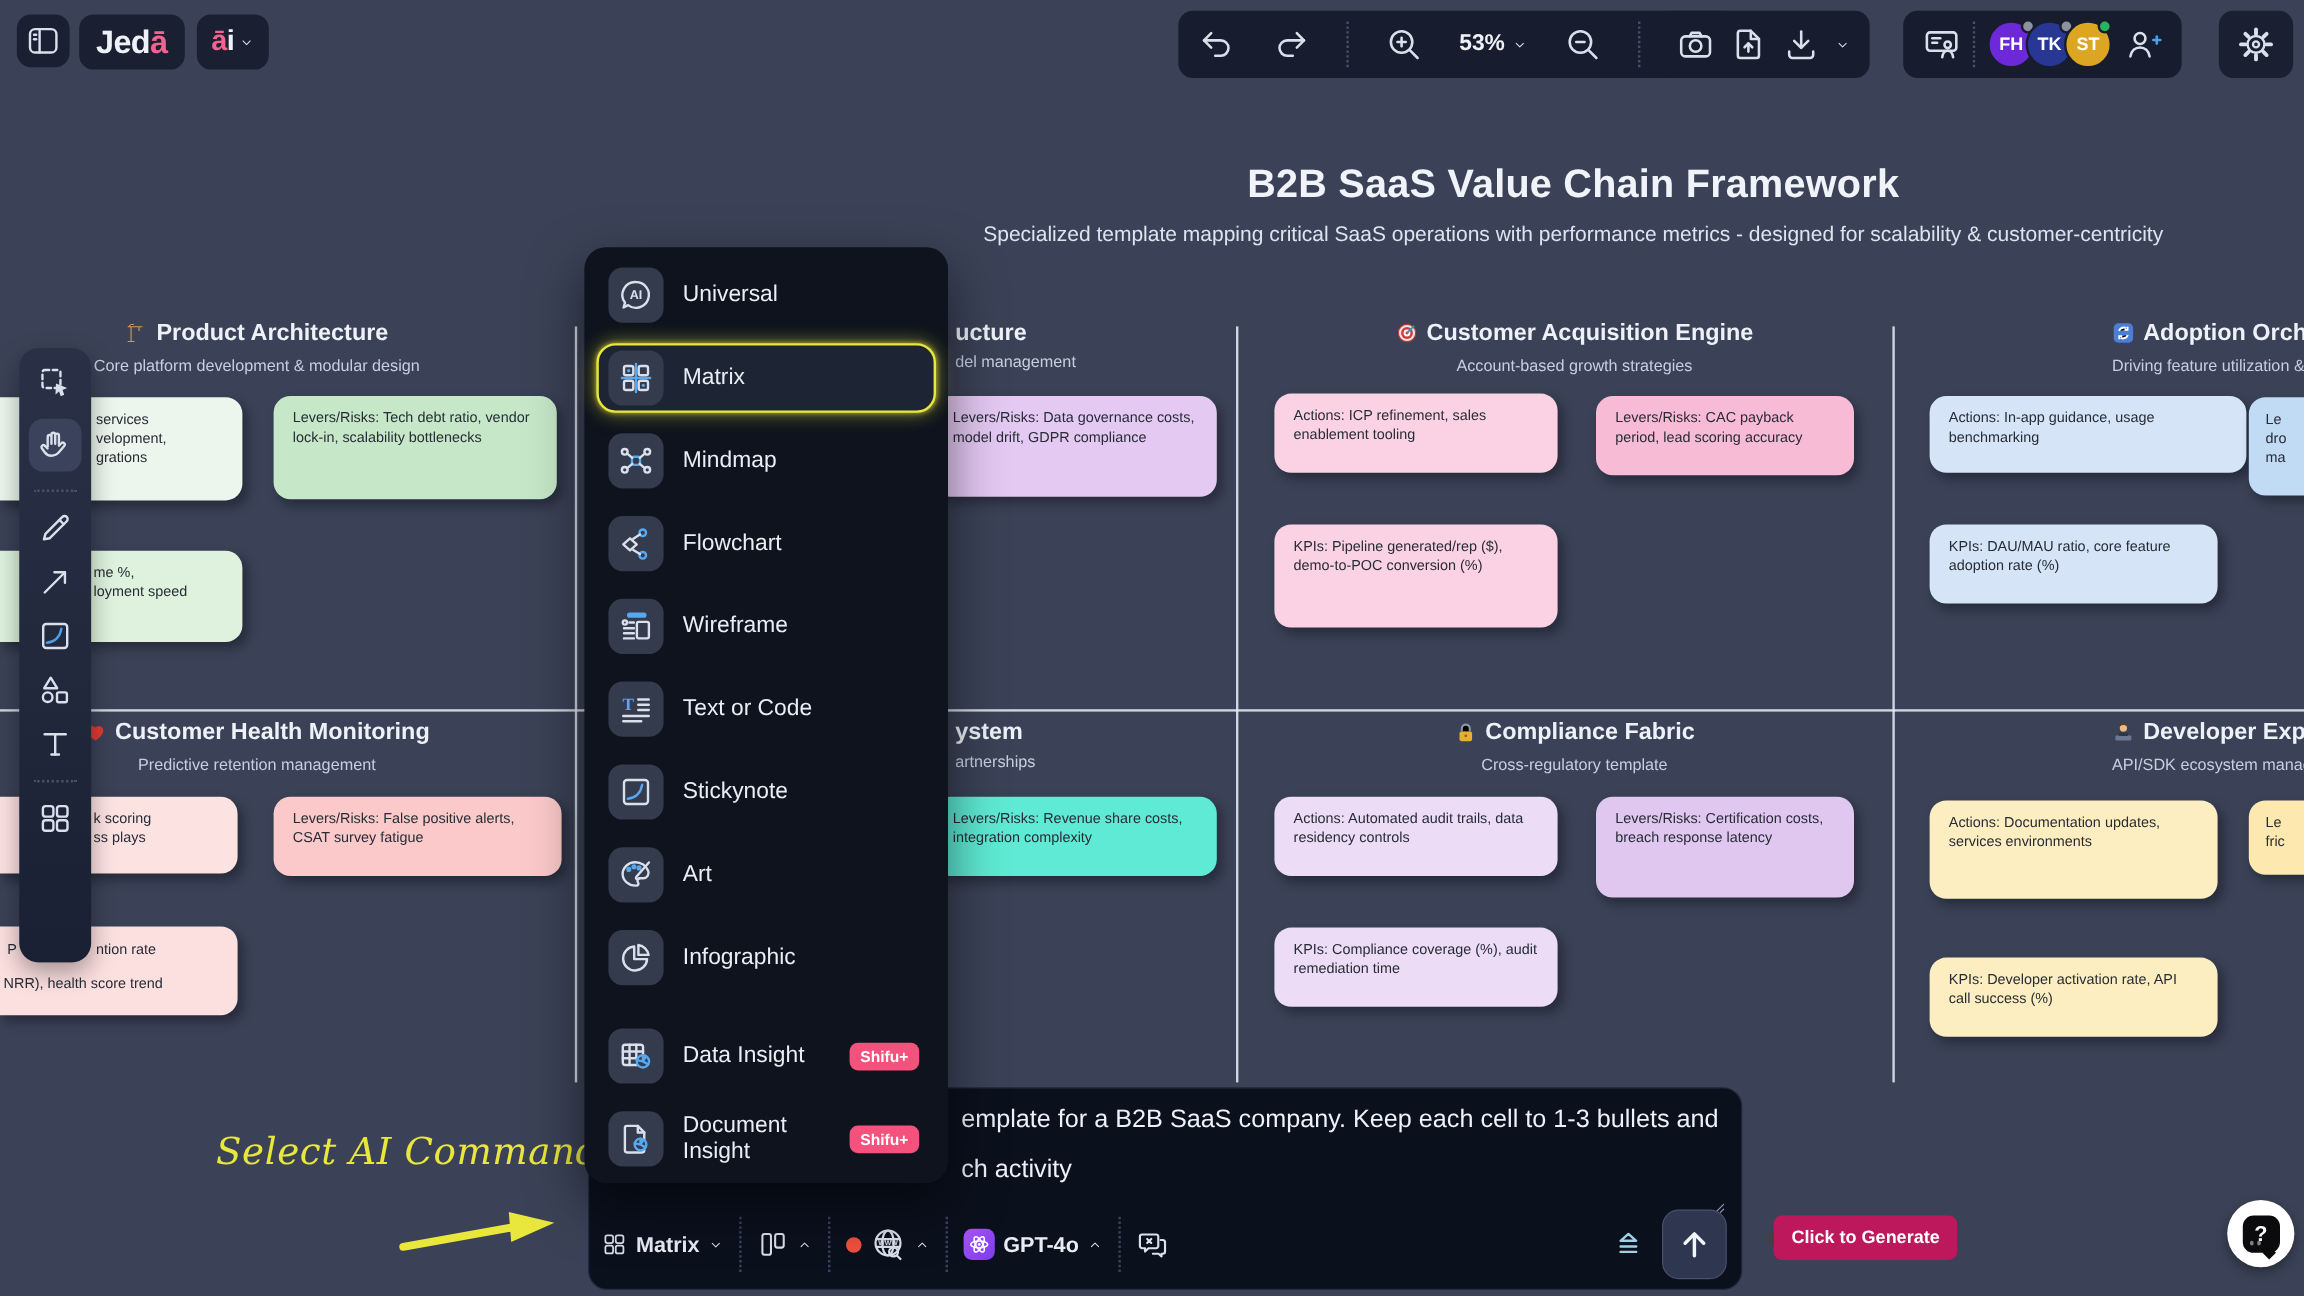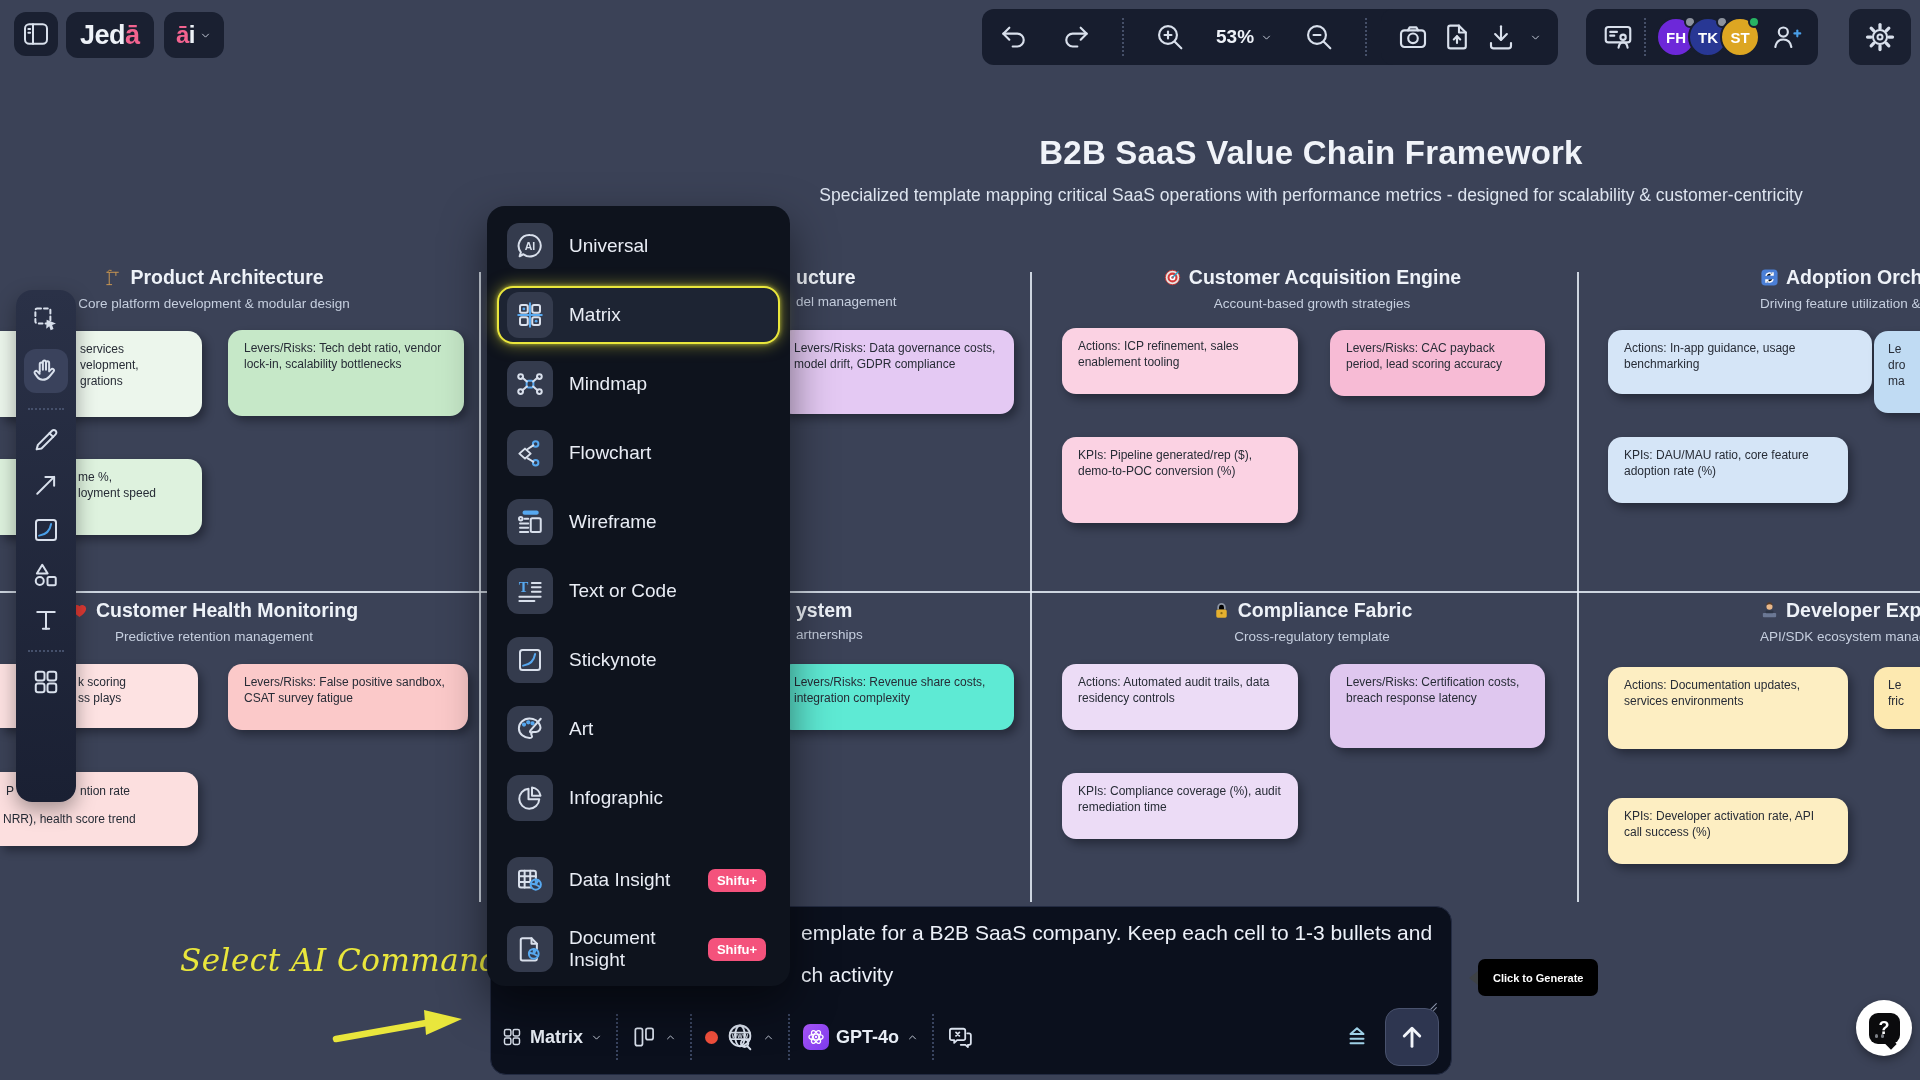--- a/index.html
+++ b/index.html
@@ -78,22 +78,22 @@
     display:flex;align-items:center;justify-content:center;}
   .gpt-sq .icon{width:20px;height:20px;color:#fff;}
   #submit-btn{width:54px;height:58px;border-radius:14px;background:#2e3650;border:1.5px solid #49526d;
     display:flex;align-items:center;justify-content:center;cursor:pointer;box-sizing:border-box;}
   #submit-btn .icon{width:30px;height:30px;color:#f2f5fa;}
   #submit-btn .icon svg{stroke-width:2.3;}
   
   #annotation{position:absolute;left:180px;top:942px;font-family:"DejaVu Serif",serif;font-style:italic;
     font-size:31px;color:#e9e63c;z-index:25;letter-spacing:.5px;}
   #annot-arrow{position:absolute;left:330px;top:1005px;width:140px;height:46px;z-index:25;}
-  #tooltip{position:absolute;left:1478px;top:959px;height:37px;background:#000000;border-radius:7px;
-    color:#fff;font-size:11px;font-weight:600;display:flex;align-items:center;padding:0 15px;z-index:60;}
+  #tooltip{position:absolute;left:1478px;top:1013px;height:37px;background:#be185d;border-radius:7px;
+    color:#fff;font-size:15px;font-weight:600;display:flex;align-items:center;padding:0 15px;z-index:60;}
   #tooltip::before{content:"";position:absolute;left:-9px;top:12px;border:7px solid transparent;
     border-right:9px solid #3e4246;border-left:none;}
   #help-btn{position:absolute;left:1856px;top:1000px;width:56px;height:56px;border-radius:50%;background:#fff;
     display:flex;align-items:center;justify-content:center;z-index:60;cursor:pointer;box-shadow:0 4px 10px rgba(0,0,0,.35);}
   #help-bubble{position:relative;width:31px;height:31px;background:#0b0b0d;border-radius:9px;display:flex;
     align-items:center;justify-content:center;color:#fff;font-size:18px;font-weight:bold;}
   #help-bubble::after{content:"";position:absolute;bottom:-4px;right:5px;width:8px;height:8px;background:#0b0b0d;
     transform:rotate(45deg);}
   #help-bubble .hdot{position:absolute;width:3.5px;height:3.5px;border-radius:50%;background:#7c7f86;bottom:6px;}
 </style>
@@ -192,21 +192,21 @@
       <div class="note cut-right" style="left: 1874px; top: 331px; width: 60px; height: 82px; background: rgb(192, 219, 243); padding-left: 14px;">
         <div>Le</div>
         <div>dro</div>
         <div>ma</div>
       </div>
       <div class="note" style="left: 1608px; top: 437px; width: 240px; height: 66px; background: rgb(213, 229, 247);">KPIs: DAU/MAU ratio, core feature adoption rate (%)</div>
       <div class="note cut-left" style="left: 0px; top: 664px; width: 198px; height: 64px; background: rgb(253, 226, 226); padding-left: 78px;">
         <div>k scoring</div>
         <div>ss plays</div>
       </div>
-      <div class="note" style="left: 228px; top: 664px; width: 240px; height: 66px; background: rgb(251, 201, 201);">Levers/Risks: False positive sandbox, CSAT survey fatigue</div>
+      <div class="note" style="left: 228px; top: 664px; width: 240px; height: 66px; background: rgb(251, 201, 201);">Levers/Risks: False positive alerts, CSAT survey fatigue</div>
       <div class="note cut-left" style="left: 0px; top: 772px; width: 198px; height: 74px; background: rgb(252, 223, 223);">
         <span class="frag" style="left:6px;top:12px">P</span>
         <span class="frag" style="left:80px;top:12px">ntion rate</span>
         <span class="frag" style="left:3px;top:40px">NRR), health score trend</span>
       </div>
       <div class="note" style="left: 778px; top: 664px; width: 236px; height: 66px; background: #5eead4;">Levers/Risks: Revenue share costs, integration complexity</div>
       <div class="note" style="left: 1062px; top: 664px; width: 236px; height: 66px; background: rgb(236, 220, 246);">Actions: Automated audit trails, data residency controls</div>
       <div class="note" style="left: 1330px; top: 664px; width: 215px; height: 84px; background: rgb(223, 199, 239);">Levers/Risks: Certification costs, breach response latency</div>
       <div class="note" style="left: 1062px; top: 773px; width: 236px; height: 66px; background: rgb(236, 220, 246);">KPIs: Compliance coverage (%), audit remediation time</div>
       <div class="note" style="left: 1608px; top: 667px; width: 240px; height: 82px; background: rgb(253, 238, 194);">Actions: Documentation updates, services environments</div>

